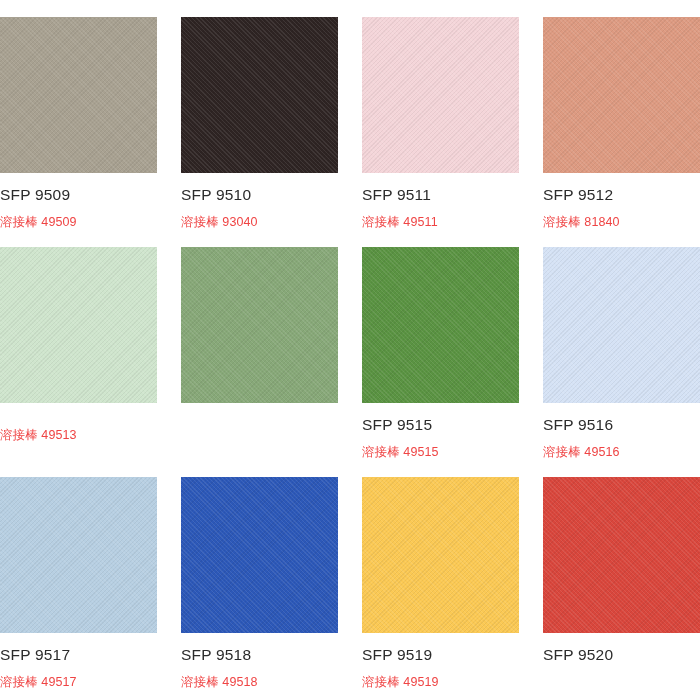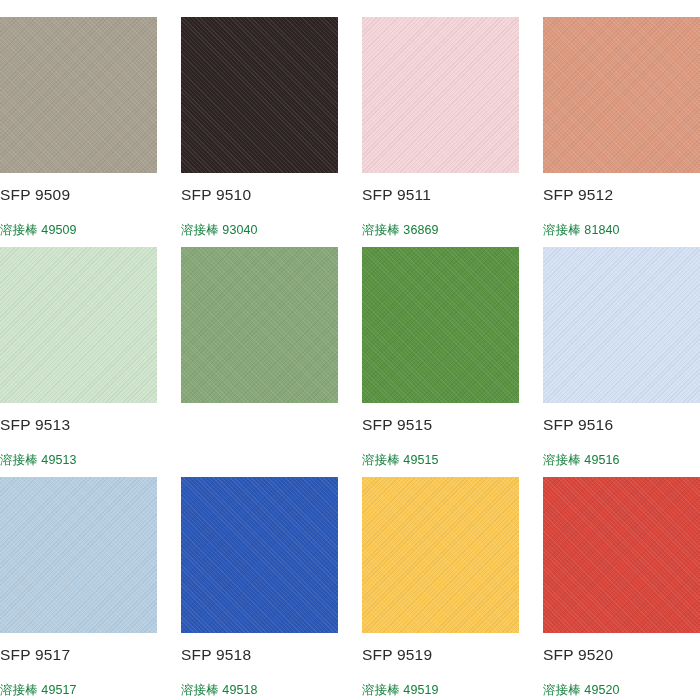--- a/index.html
+++ b/index.html
@@ -67,24 +67,24 @@
 
   .swatch-code {
     font-size: 15.5px;
     line-height: 17px;
     color: #2b2b2b;
     letter-spacing: 0.2px;
     white-space: nowrap;
   }
 
   .swatch-sub {
-    margin-top: 20px;
+    margin-top: 12px;
     font-size: 12.5px;
     line-height: 15px;
-    color: #15803d;
+    color: #ef4444;
     letter-spacing: 0.1px;
     white-space: nowrap;
   }
 </style>
 </head>
 <body>
 
 <div id="swatch-grid" style="background: rgb(255, 255, 255);">
     <div class="swatch-cell">
       <div class="swatch-chip" style="background-color: rgb(168, 161, 145);">
@@ -103,38 +103,37 @@
         <div class="swatch-code">SFP 9510</div>
         <div class="swatch-sub">溶接棒 93040</div>
       </div>
     </div>
     <div class="swatch-cell">
       <div class="swatch-chip" style="background-color: rgb(244, 213, 217);">
         <div class="texture"></div>
       </div>
       <div class="swatch-labels">
         <div class="swatch-code">SFP 9511</div>
-        <div class="swatch-sub">溶接棒 36869</div>
+        <div class="swatch-sub">溶接棒 49511</div>
       </div>
     </div>
     <div class="swatch-cell">
       <div class="swatch-chip" style="background-color: rgb(221, 154, 129);">
         <div class="texture"></div>
       </div>
       <div class="swatch-labels">
         <div class="swatch-code">SFP 9512</div>
         <div class="swatch-sub">溶接棒 81840</div>
       </div>
     </div>
     <div class="swatch-cell">
       <div class="swatch-chip" style="background-color: rgb(207, 229, 205);">
         <div class="texture"></div>
       </div>
       <div class="swatch-labels">
-        <div class="swatch-code">SFP 9513</div>
         <div class="swatch-sub">溶接棒 49513</div>
       </div>
     </div>
     <div class="swatch-cell">
       <div class="swatch-chip" style="background-color: rgb(135, 168, 120);">
         <div class="texture"></div>
       </div>
     </div>
     <div class="swatch-cell">
       <div class="swatch-chip" style="background-color: rgb(90, 147, 66);">
@@ -180,16 +179,15 @@
         <div class="swatch-code">SFP 9519</div>
         <div class="swatch-sub">溶接棒 49519</div>
       </div>
     </div>
     <div class="swatch-cell">
       <div class="swatch-chip" style="background-color: rgb(217, 70, 60);">
         <div class="texture"></div>
       </div>
       <div class="swatch-labels">
         <div class="swatch-code">SFP 9520</div>
-        <div class="swatch-sub">溶接棒 49520</div>
       </div>
     </div>
   </div>
 
 </body></html>

